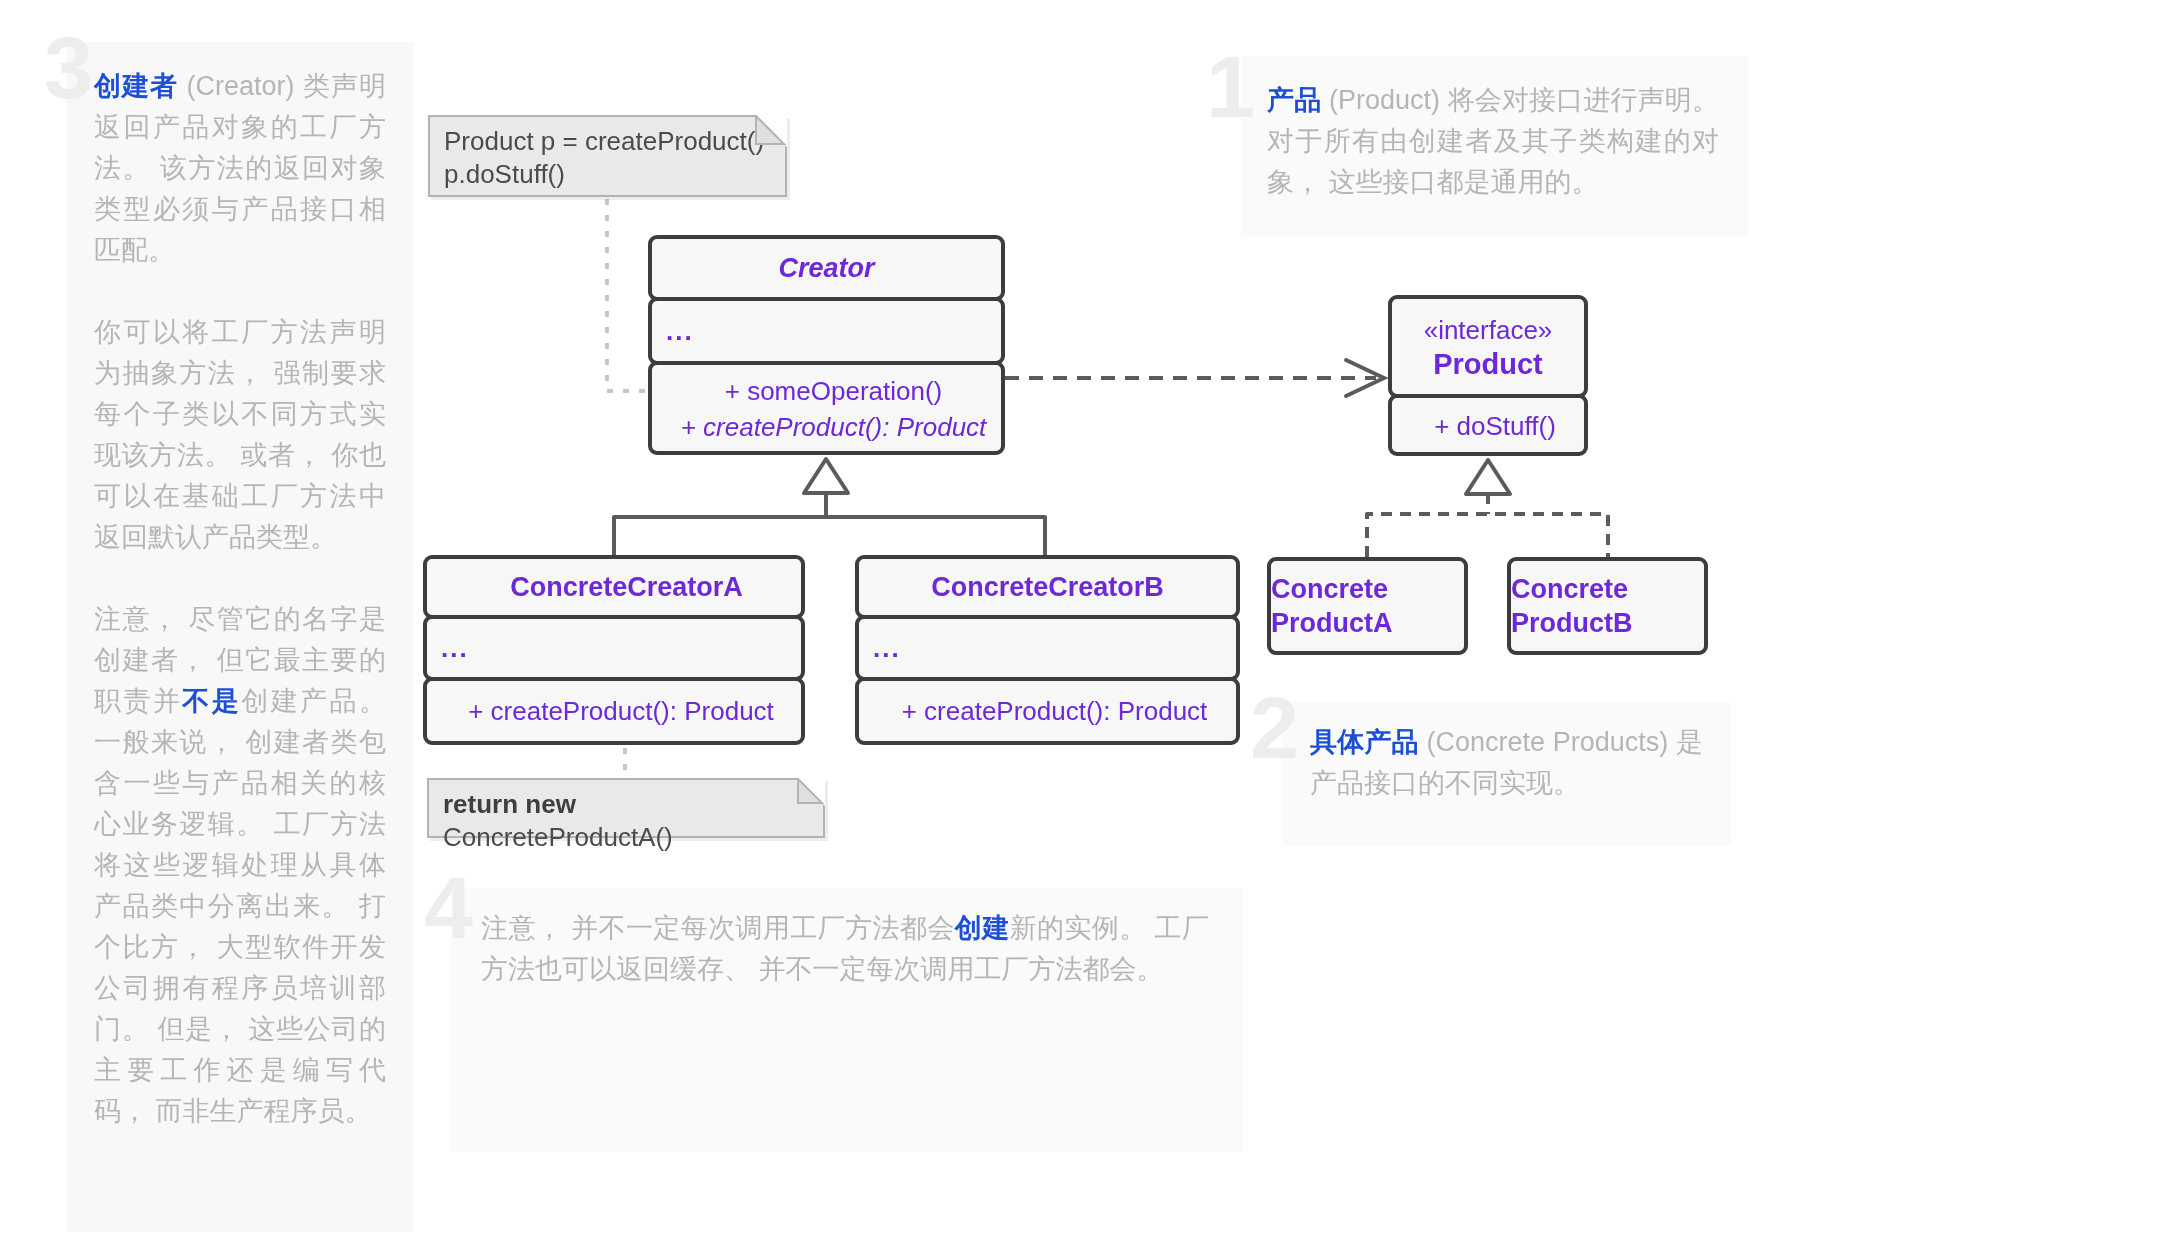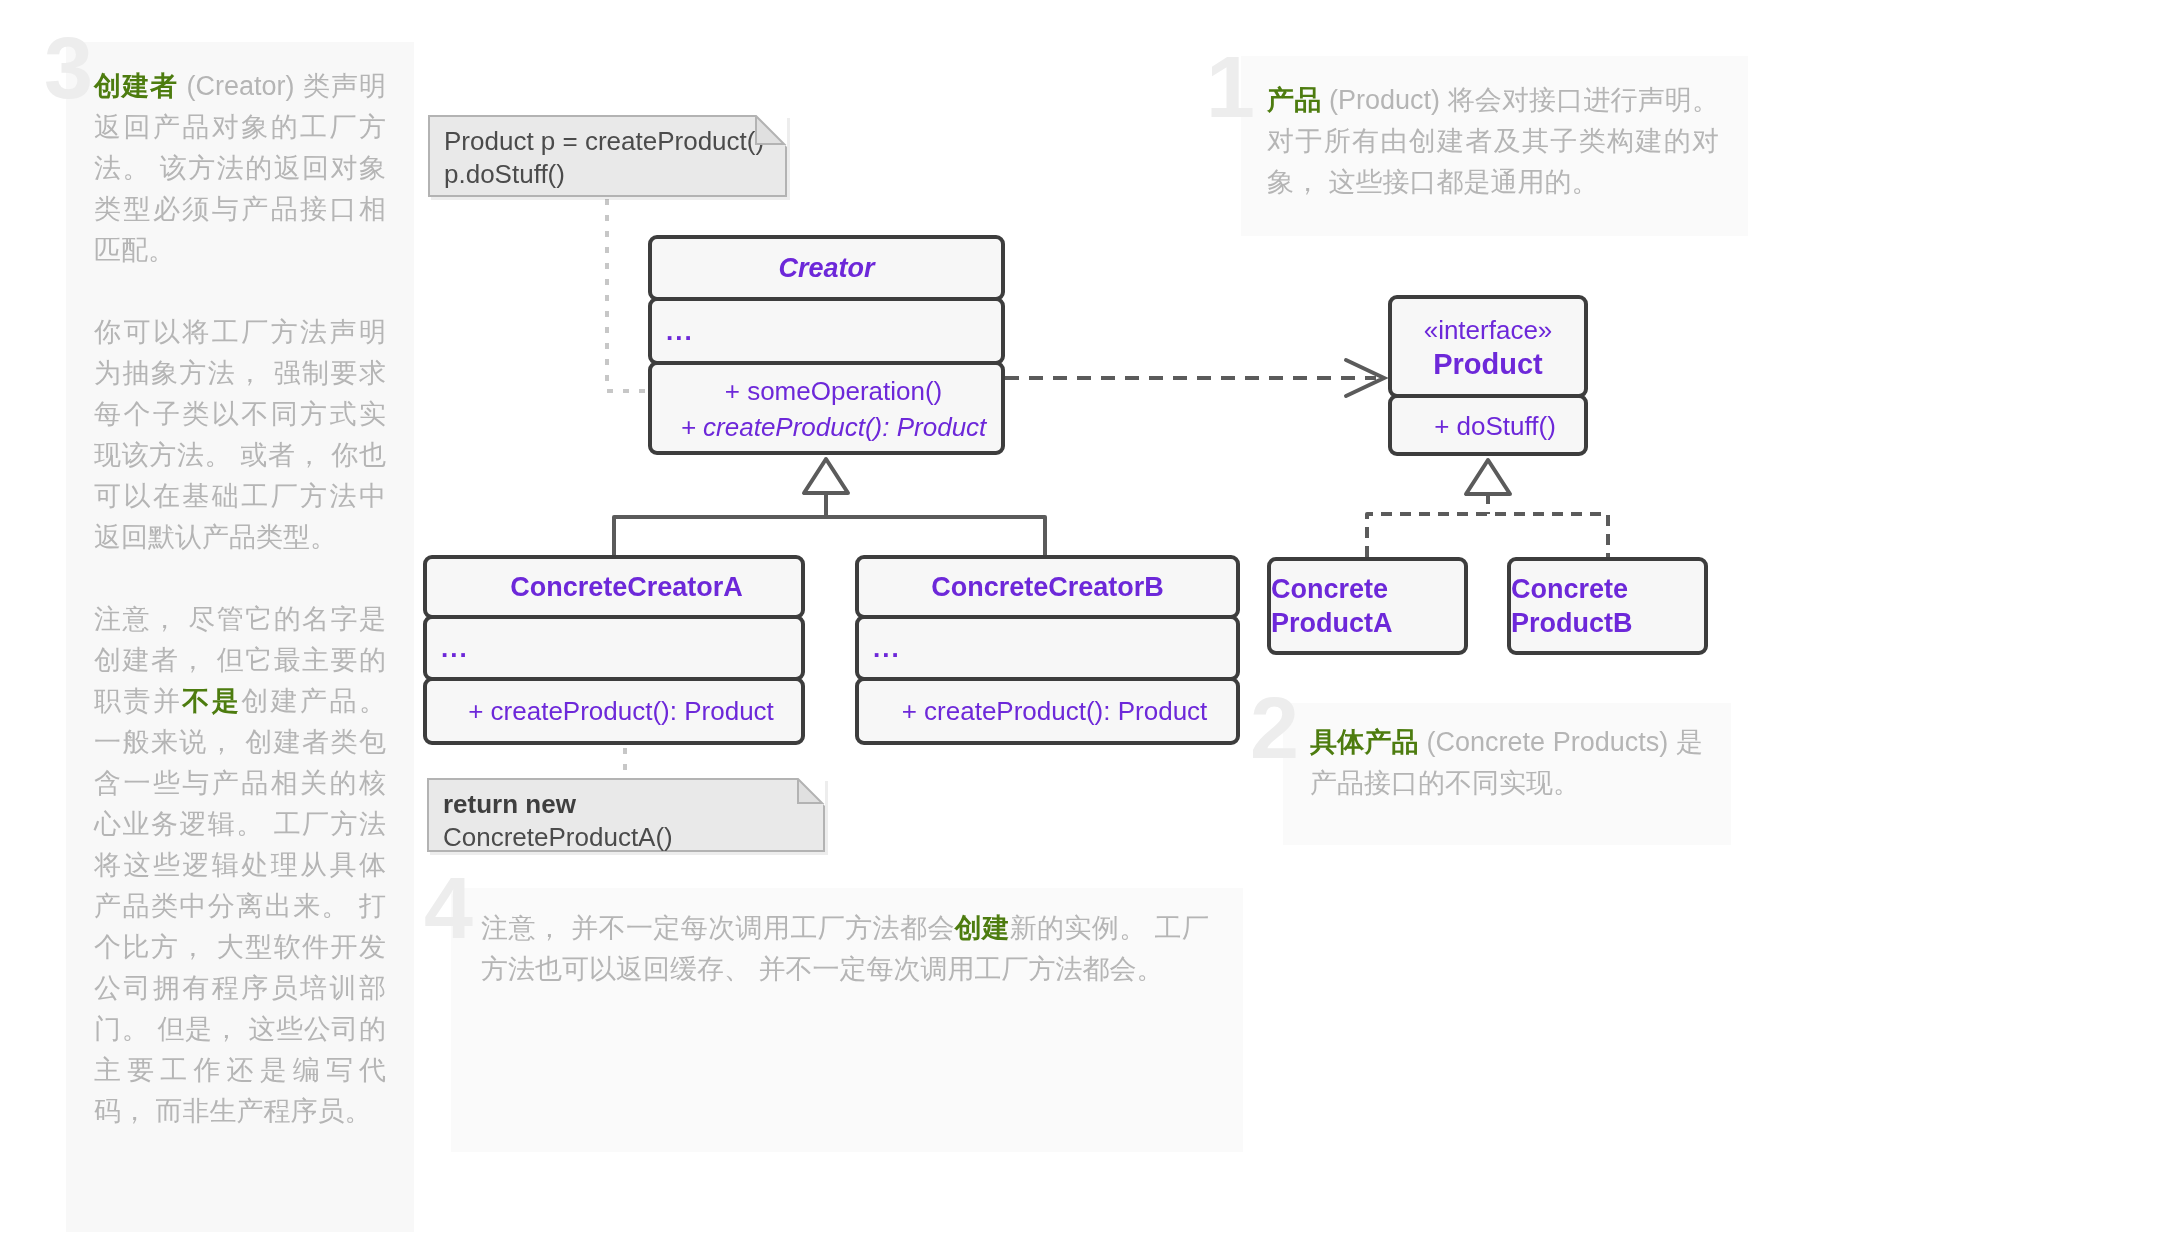--- a/index.html
+++ b/index.html
@@ -10,21 +10,21 @@
   
   .annot-bg{position:absolute;background:#fafafa;}
   .numeral{
     position:absolute;font-size:88px;line-height:1;font-weight:bold;color:#ededed;
   }
   .annot-text{
     position:absolute;color:#b5b5b5;font-size:27px;line-height:41px;text-align:justify;
   }
   .annot-text p{margin:0 0 41px 0;}
   .annot-text p:last-child{margin-bottom:0;}
-  .annot-text b{color:#4d7c0f;font-weight:bold;}
+  .annot-text b{color:#1d4ed8;font-weight:bold;}
   
   .note{
     position:absolute;background:#e9e9e9;border:2px solid #b3b3b3;
     box-shadow:3px 3px 0 rgba(0,0,0,0.07);
     color:#4b4b4b;font-size:26px;line-height:33px;box-sizing:border-box;
   }
   .note .note-body{padding:8px 14px;}
   .note b{font-weight:bold;color:#3f3f3f;}
   .note .fold{position:absolute;top:-2px;right:-2px;}
   
@@ -109,21 +109,21 @@
     <div class="note-body">
       <div>Product p = createProduct()</div>
       <div>p.doStuff()</div>
     </div>
     <svg class="fold" width="32" height="32" viewBox="0 0 32 32">
       <path d="M0 0 L32 0 L32 32 Z" fill="#ffffff"></path>
       <path d="M1 1 L29 29 L1 29 Z" fill="#e0e0e0" stroke="#b3b3b3" stroke-width="2"></path>
     </svg>
   </div>
 
-  <div class="note" style="left:427px;top:778px;width:398px;height:74px;">
+  <div class="note" style="left:427px;top:778px;width:398px;height:60px;">
     <div class="note-body">
       <div><b>return new</b><span> ConcreteProductA()</span></div>
     </div>
     <svg class="fold" width="28" height="28" viewBox="0 0 28 28">
       <path d="M0 0 L28 0 L28 28 Z" fill="#ffffff"></path>
       <path d="M1 1 L25 25 L1 25 Z" fill="#e0e0e0" stroke="#b3b3b3" stroke-width="2"></path>
     </svg>
   </div>
 
   <div class="cls" style="left:648px;top:235px;width:357px;">

